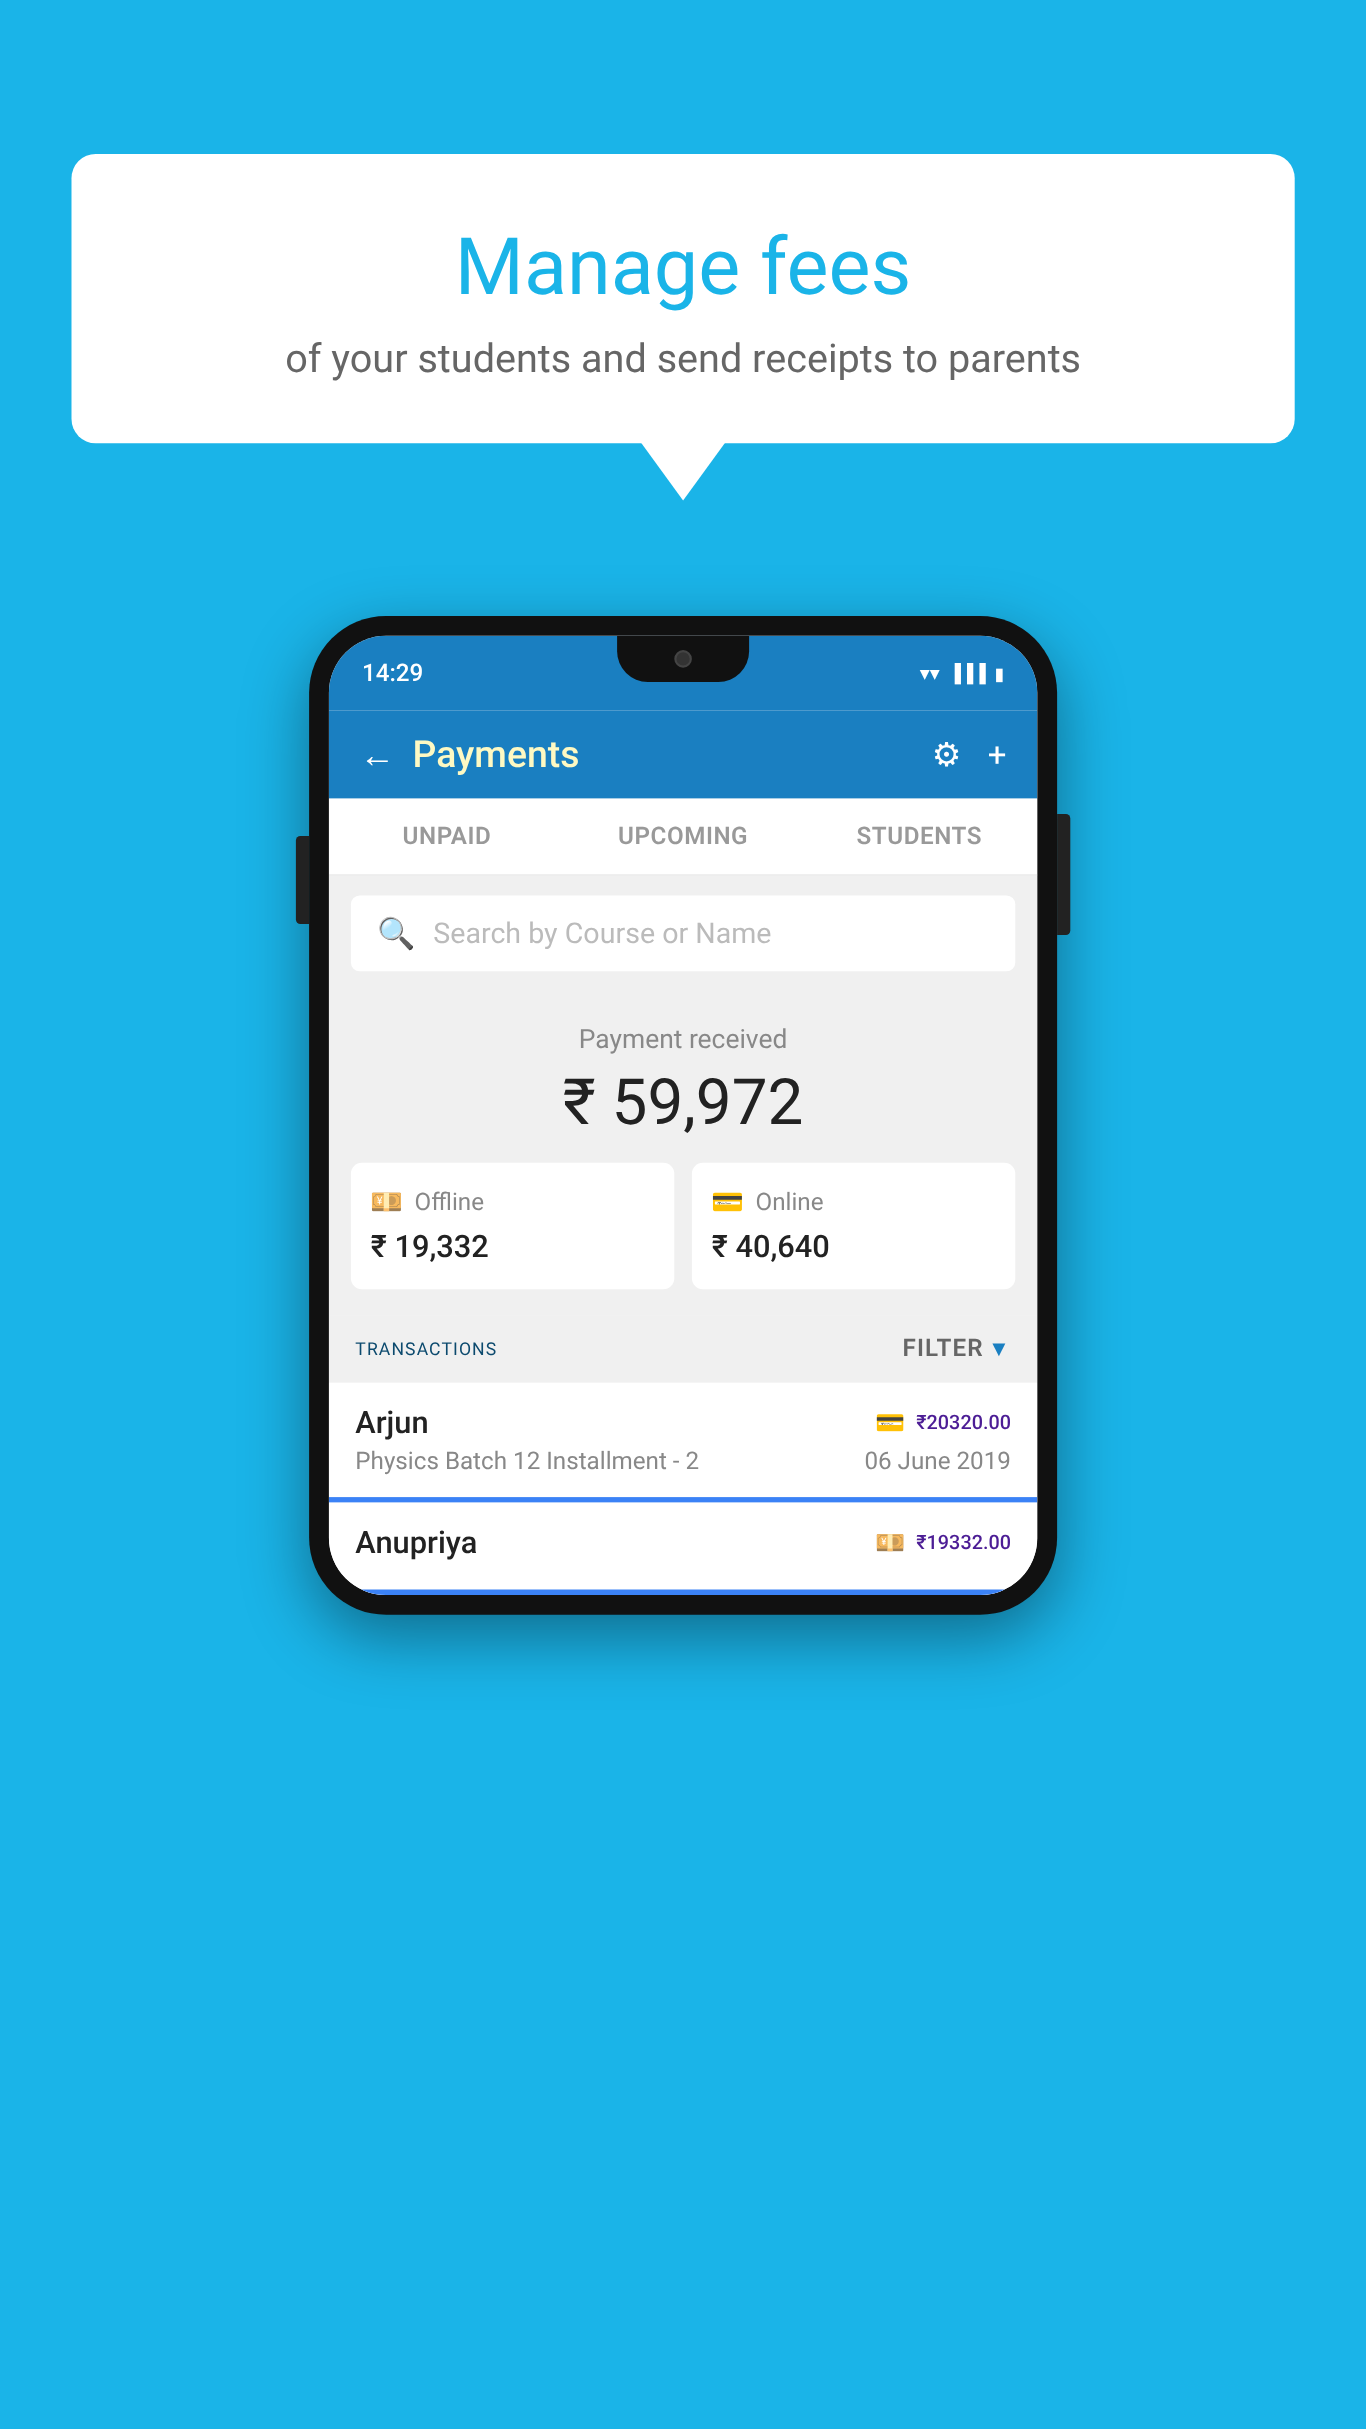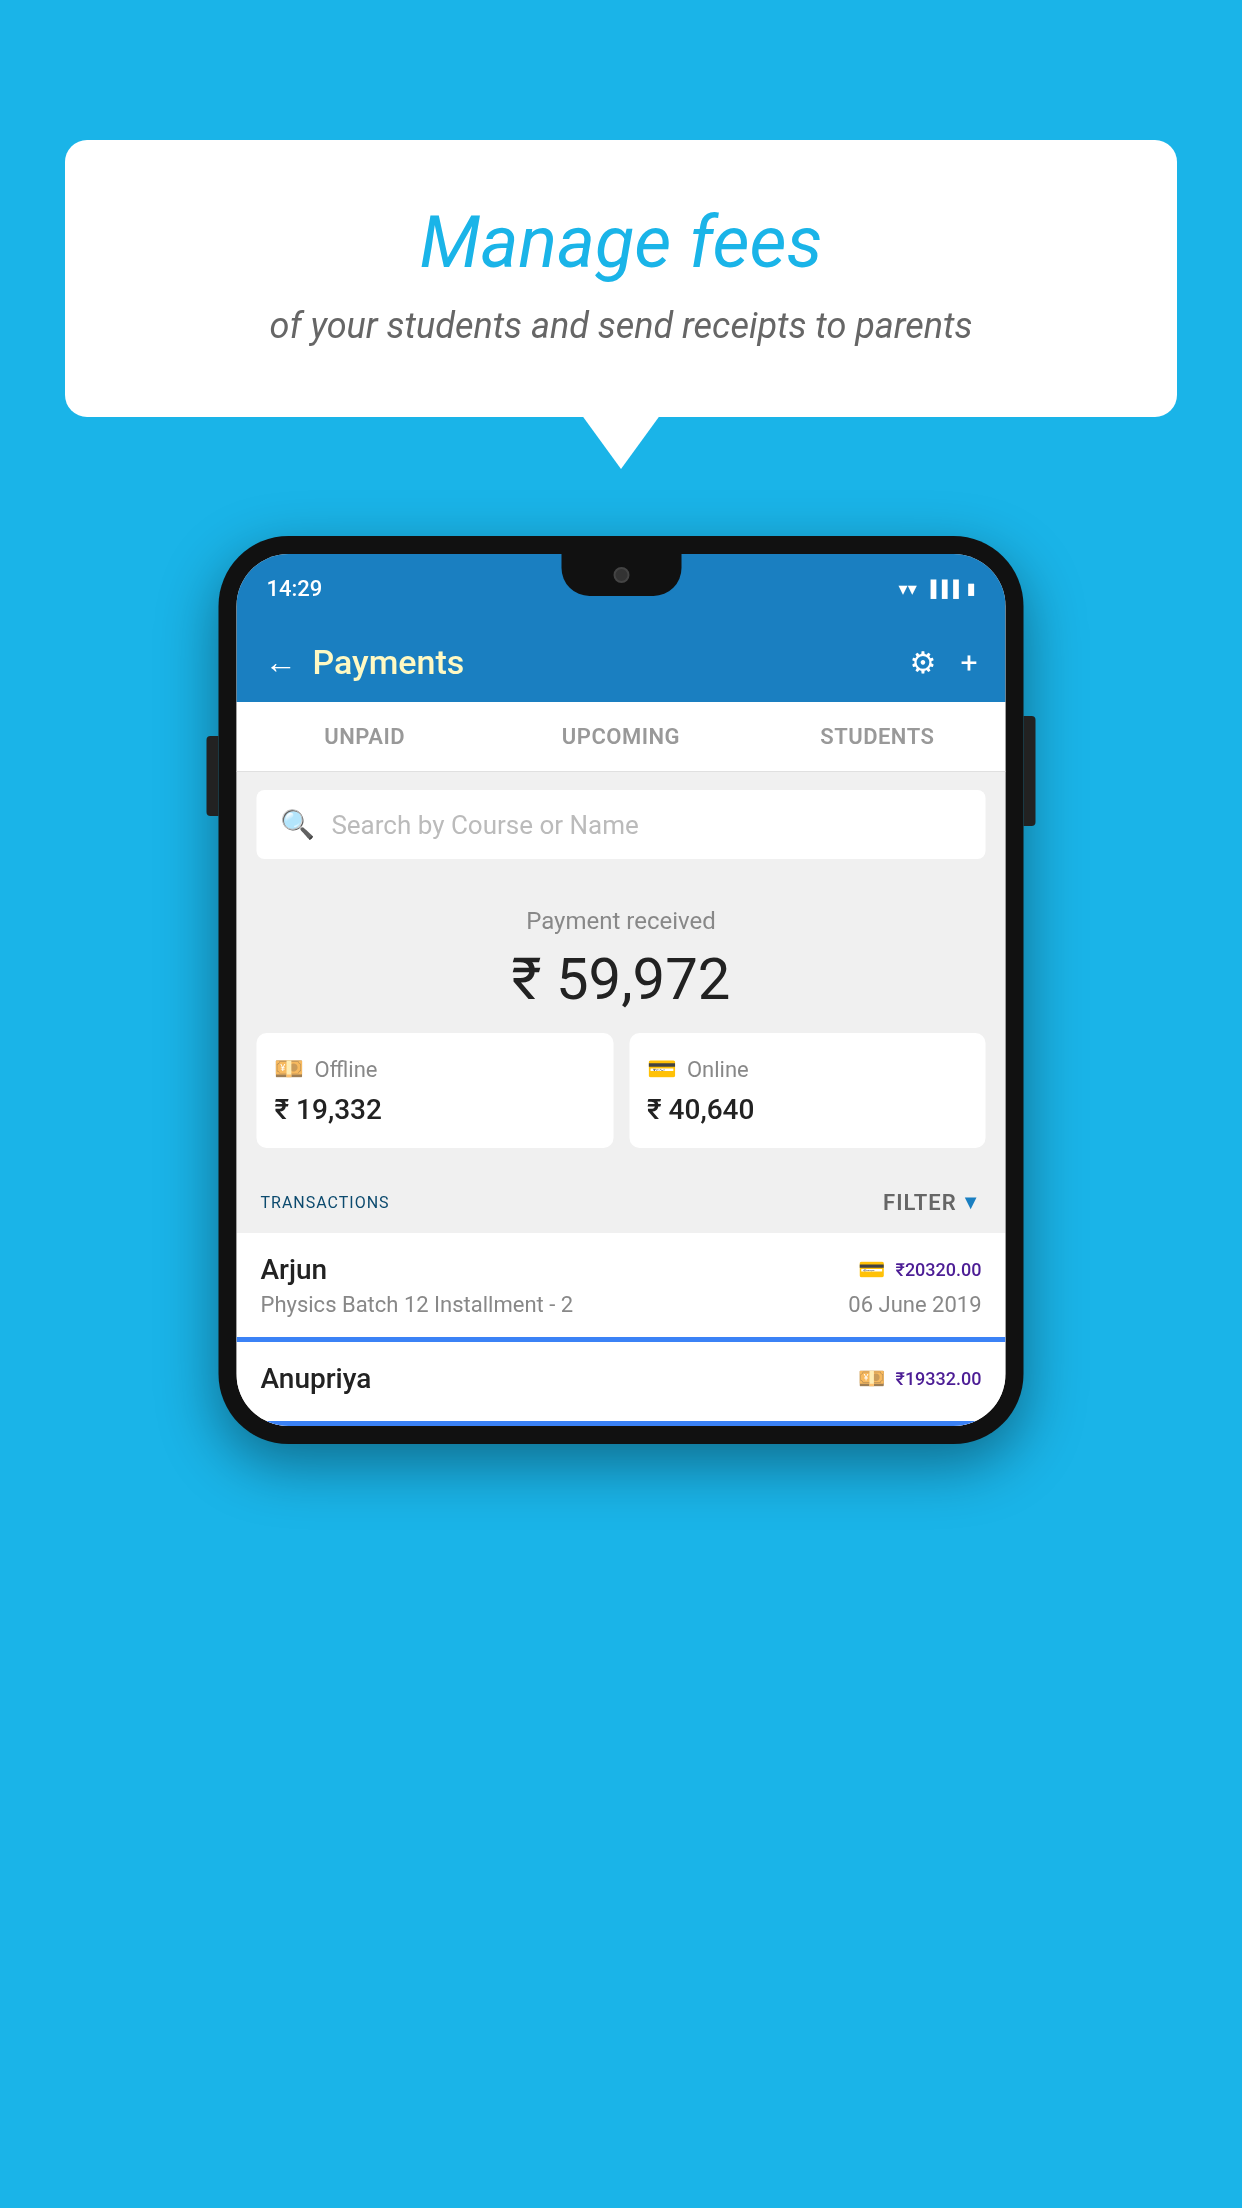--- a/index.html
+++ b/index.html
@@ -17,24 +17,23 @@
     .speech-bubble-container {
       position: absolute;
       top: 140px;
       left: 65px;
       right: 65px;
     }
 
     .speech-bubble {
       background: white;
       border-radius: 22px;
-      padding: 60px 80px 70px;
+      padding: 60px 80px 56px;
       text-align: center;
       position: relative;
-      font-style: italic;
     }
 
     .speech-bubble::after {
       content: '';
       position: absolute;
       bottom: -52px;
       left: 50%;
       transform: translateX(-50%);
       width: 0;
       height: 0;
@@ -52,24 +51,24 @@
 
     .bubble-subtitle {
       font-size: 36px;
       color: #666;
       font-weight: 400;
     }
 
     
     .phone-wrapper {
       position: absolute;
-      top: 536px;
+      top: 560px;
       left: 50%;
       transform: translateX(-50%);
-      width: 805px;
+      width: 680px;
     }
 
     .phone-outer {
       background: #111;
       border-radius: 70px;
       padding: 18px;
       box-shadow: 0 20px 60px rgba(0,0,0,0.4);
       position: relative;
     }
 

